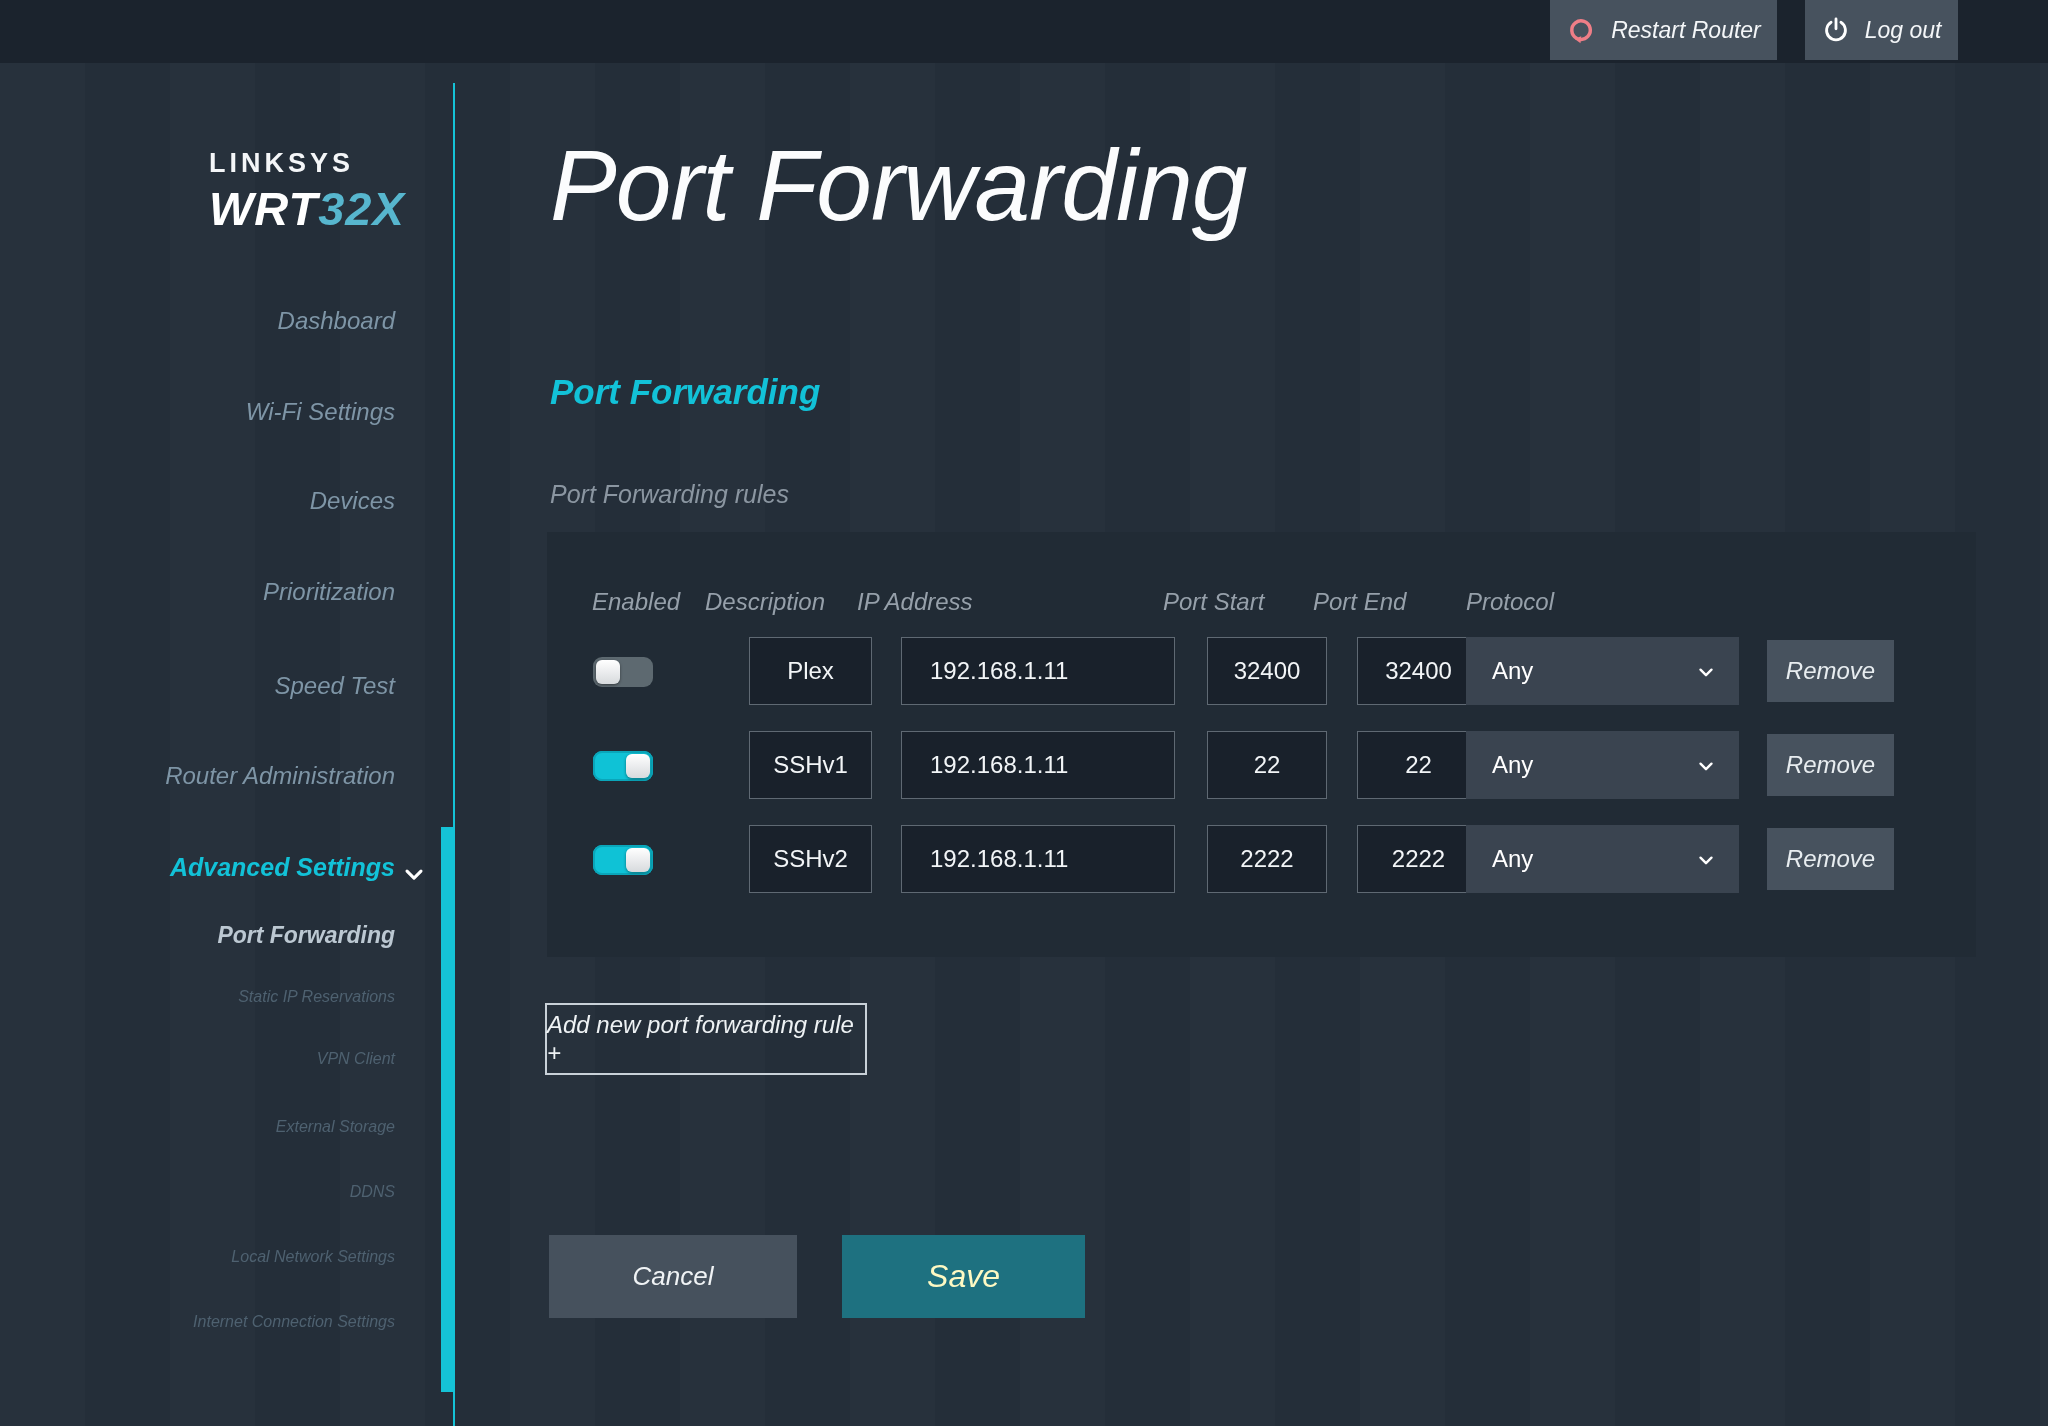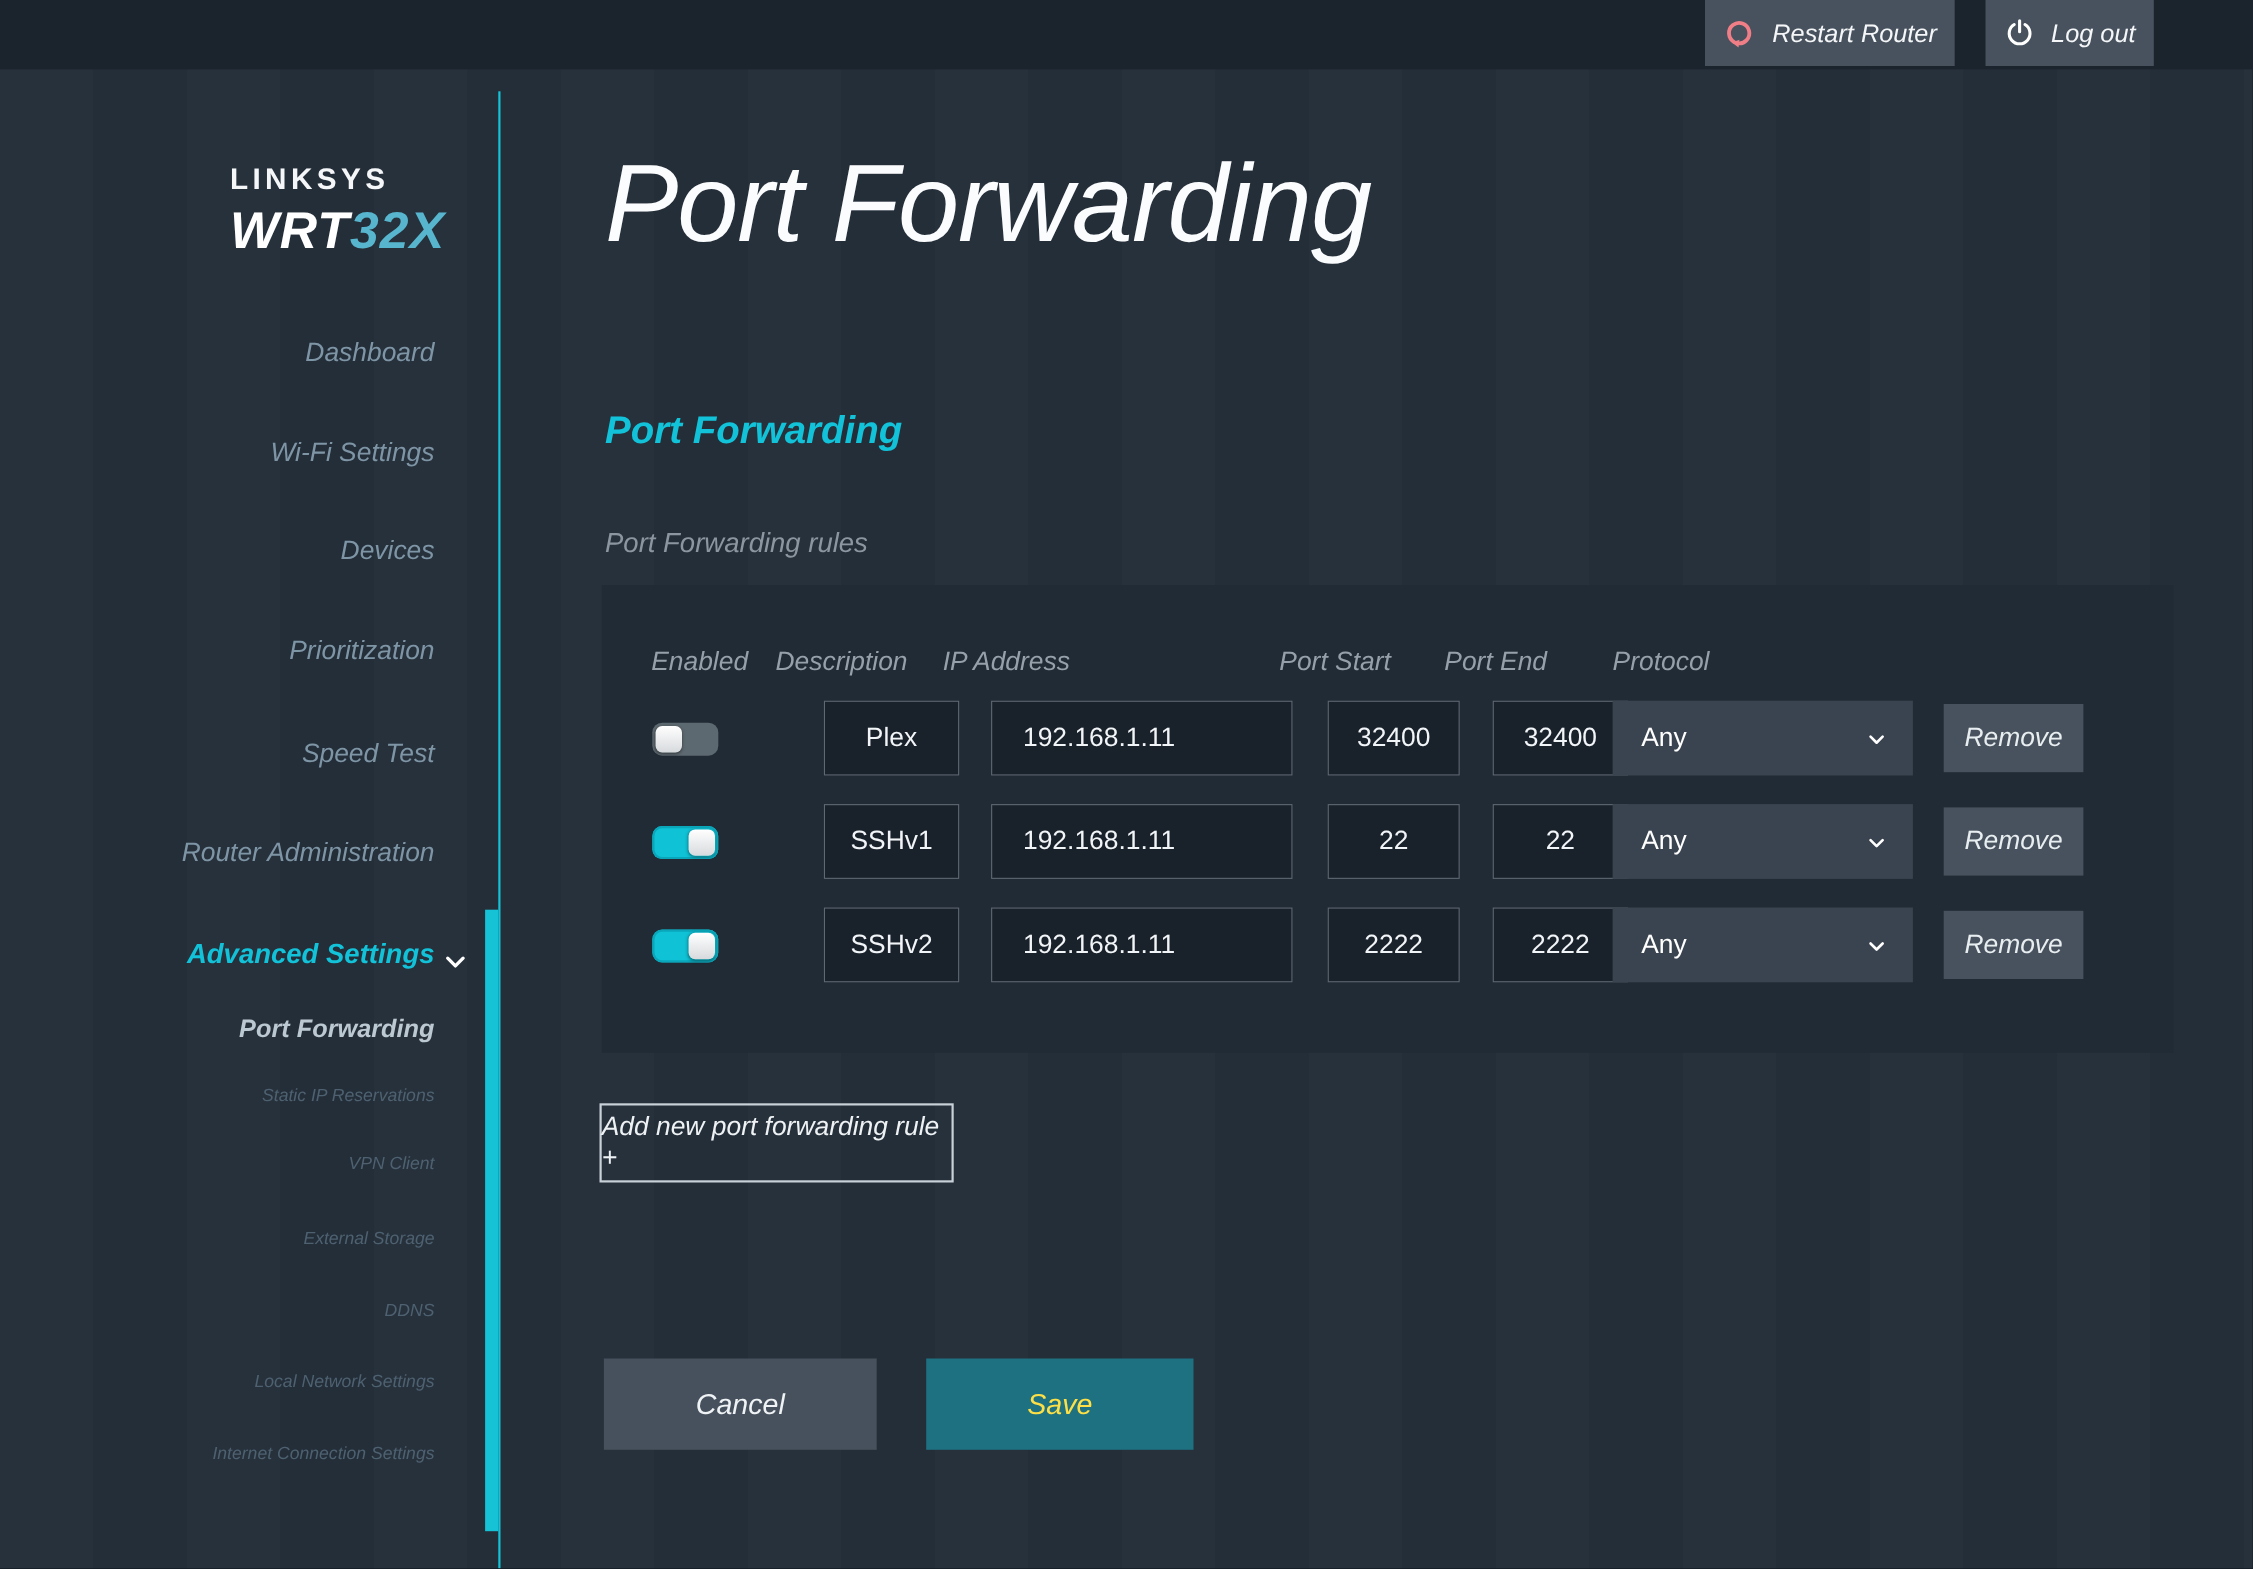--- a/index.html
+++ b/index.html
@@ -50,21 +50,21 @@
   .toggle.off{background:#5d6970;}
   .toggle.off .knob{left:3px;}
   .toggle.on{background:#0fc2d6;box-shadow:inset 0 0 0 2px #0aa6ba;}
   .toggle.on .knob{right:3px;}
   
   .addbtn{position:absolute;left:545px;top:1003px;width:322px;height:72px;background:transparent;border:2px solid #c9d1d8;display:flex;align-items:center;justify-content:center;cursor:pointer;box-sizing:border-box;}
   .addbtn span{font-size:24px;font-style:italic;color:#eef2f4;}
   .cancelbtn{position:absolute;left:549px;top:1235px;width:248px;height:83px;background:#46515d;display:flex;align-items:center;justify-content:center;cursor:pointer;}
   .cancelbtn span{font-size:26px;font-style:italic;color:#f0f3f5;}
   .savebtn{position:absolute;left:842px;top:1235px;width:243px;height:83px;background:#1e7180;display:flex;align-items:center;justify-content:center;cursor:pointer;}
-  .savebtn span{font-size:26px;font-style:italic;color:#fde047;}
+  .savebtn span{font-size:32px;font-style:italic;color:#fef9c3;}
 </style>
 </head>
 <body>
 
 <div class="canvas">
 
   <div class="topbar">
     <div class="topbtn btn-restart">
       <svg width="30" height="30" viewBox="0 0 24 24">
         <path d="M8.5 18.6 A7.4 7.4 0 1 1 10.8 19.4" fill="none" stroke="#ef7e87" stroke-width="2.8" stroke-linecap="round"></path>

